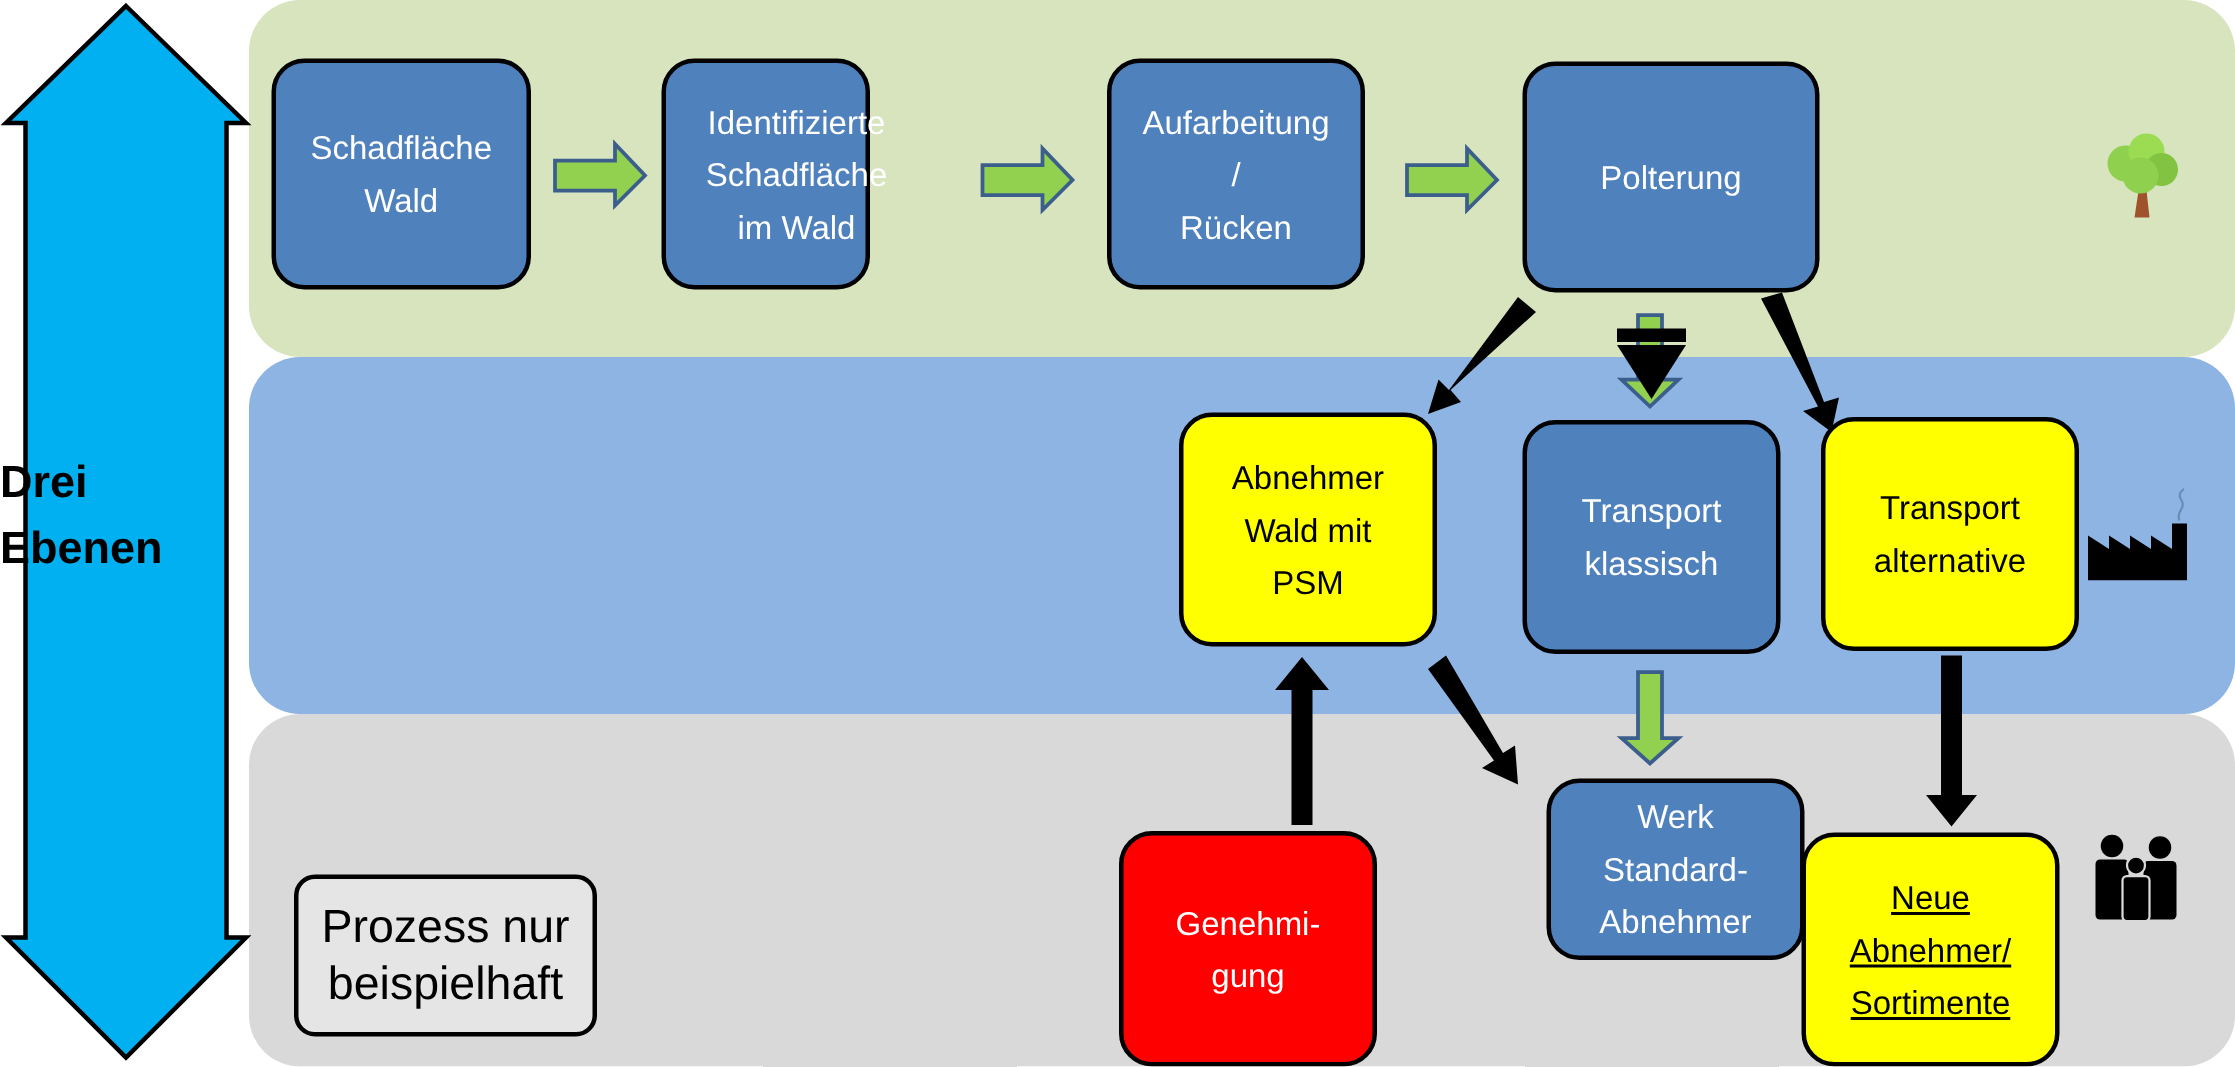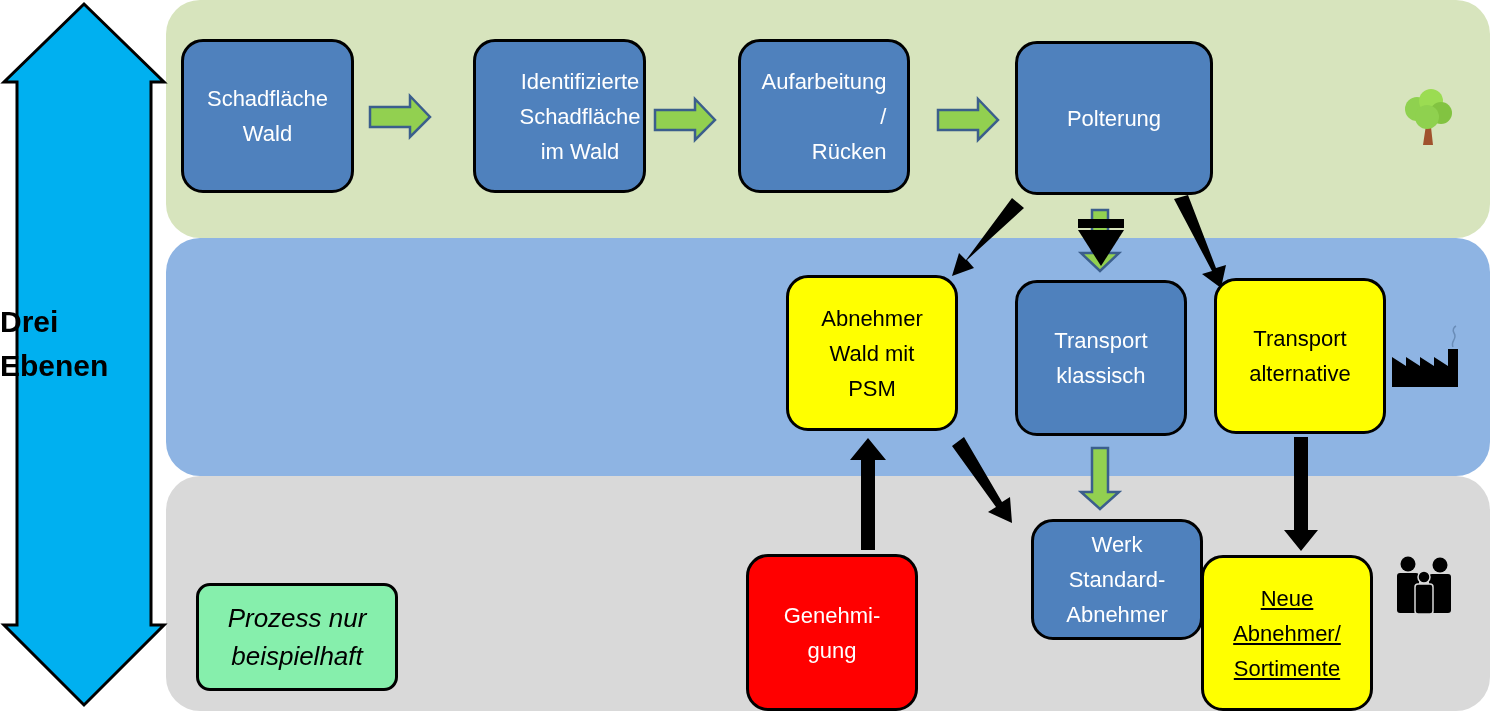--- a/index.html
+++ b/index.html
@@ -8,21 +8,21 @@
   .band { position:absolute; border-radius:34px; }
   #band-top { left:166px; top:0; width:1324px; height:238px; background:#d7e4bd; }
   #band-mid { left:166px; top:238px; width:1324px; height:238px; background:#8eb4e3; }
   #band-bot { left:166px; top:476px; width:1324px; height:235px; background:#d9d9d9; border-bottom-right-radius:34px; }
   .box { position:absolute; box-sizing:border-box; border:3px solid #000; border-radius:22px;
          display:flex; align-items:center; justify-content:center; text-align:center;
          font-size:22px; line-height:35px; white-space:pre-line; }
   .blue { background:#4f81bd; color:#ffffff; }
   .yellow { background:#ffff00; color:#000000; }
   .red { background:#ff0000; color:#ffffff; }
-  .orange { background:#86efac; color:#000; font-size:26px; line-height:38px; border-radius:14px;font-style:italic; }
+  .orange { background:#e5e5e5; color:#000; font-size:31px; line-height:38px; border-radius:14px; }
   svg.overlay { position:absolute; left:0; top:0; }
   .label-side { position:absolute; left:0; top:300px; width:166px; font-weight:bold;
                 font-size:30px; line-height:44px; color:#000; white-space:pre-line; }
   .icon { position:absolute; }
 </style>
 </head>
 <body>
 
 <div id="band-top" class="band"></div>
 <div id="band-mid" class="band"></div>
@@ -52,24 +52,24 @@
     <polygon points="952,446 964,437 1002,502 1010,497 1012,523 988,512 996,507"></polygon>
     <polygon points="1294,437 1308,437 1308,530 1318,530 1301,551 1284,530 1294,530"></polygon>
   </g>
 </svg>
 
 <div class="label-side">Drei
 Ebenen</div>
 
 <div class="box blue" style="left:181px;top:39px;width:173px;height:154px;">Schadfläche
 Wald</div>
-<div class="box blue" style="left:473px;top:39px;width:173px;height:154px;padding-left:41px;">Identifizierte
+<div class="box blue" style="left:441px;top:39px;width:139px;height:154px;padding-left:41px;">Identifizierte
 Schadfläche
 im Wald</div>
-<div class="box blue" style="left:738px;top:39px;width:172px;height:154px;text-align:right;">Aufarbeitung
+<div class="box blue" style="left:738px;top:39px;width:172px;height:154px;">Aufarbeitung
 /
 Rücken</div>
 <div class="box blue" style="left:1015px;top:41px;width:198px;height:154px;">Polterung</div>
 
 <div class="box yellow" style="left:786px;top:275px;width:172px;height:156px;">Abnehmer
 Wald mit
 PSM</div>
 <div class="box blue" style="left:1015px;top:280px;width:172px;height:156px;">Transport
 klassisch</div>
 <div class="box yellow" style="left:1214px;top:278px;width:172px;height:156px;">Transport

